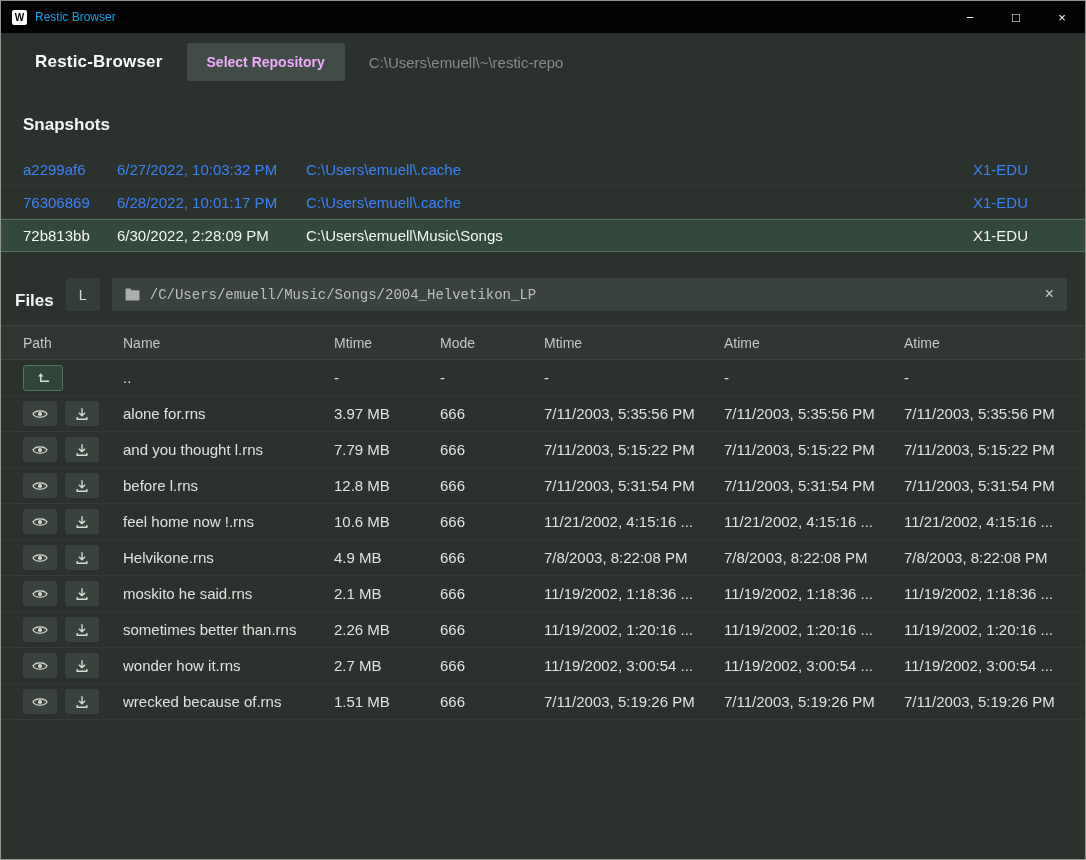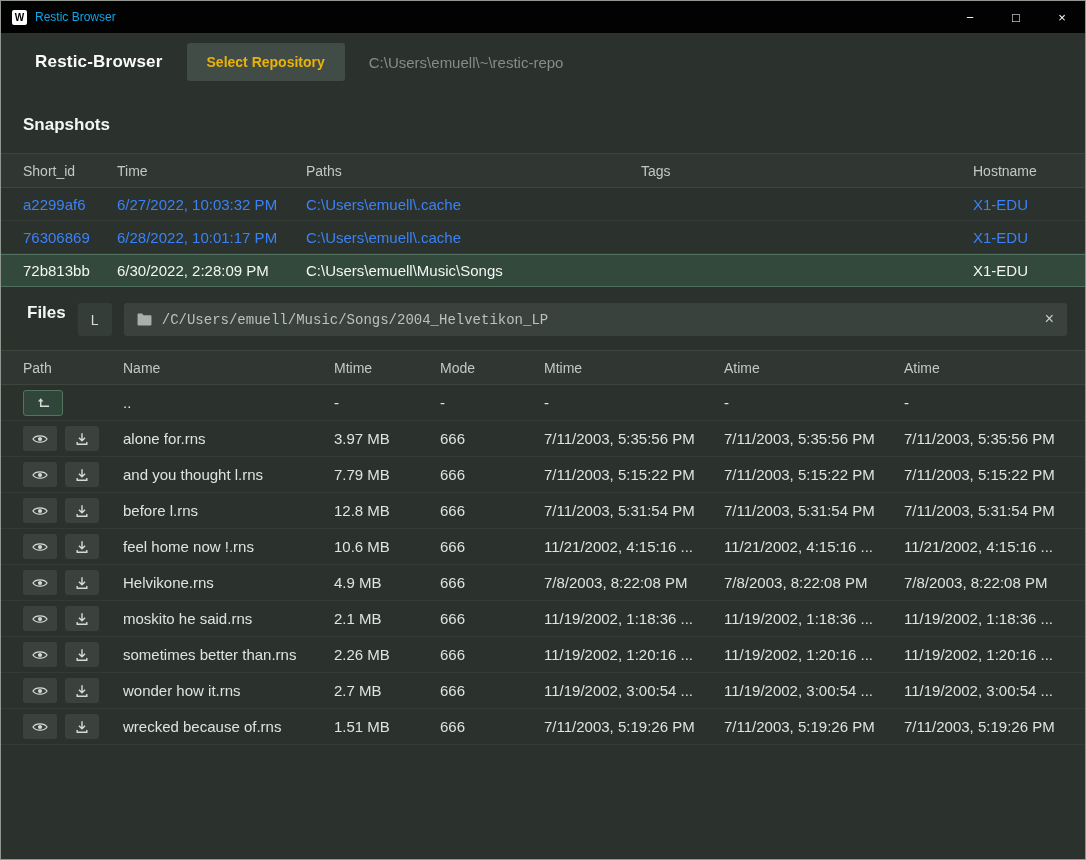--- a/index.html
+++ b/index.html
@@ -17,21 +17,21 @@
               font-weight:bold; font-size:10px; display:flex; align-items:center; justify-content:center;
               border-radius:2px; flex:none; }
   .app-title { font-size:12px; color:#0ea5e9; }
   .win-controls { margin-left:auto; display:flex; height:100%; }
   .win-btn { width:46px; height:100%; background:transparent; border:none; color:#ffffff;
              font-size:13px; font-family:inherit; display:flex; align-items:center; justify-content:center; }
 
   
   .appbar { height:58px; display:flex; align-items:center; padding:0 34px; gap:24px; flex:none; }
   .appbar h1 { font-size:17px; font-weight:700; color:#fafbfa; letter-spacing:0.2px; }
-  .repo-btn { background:#414c46; color:#eab308; border:none; border-radius:3px; font-family:inherit;
+  .repo-btn { background:#414c46; color:#f0abfc; border:none; border-radius:3px; font-family:inherit;
               font-weight:700; font-size:14px; padding:11px 20px; }
   .repo-path { color:#868c88; font-size:15px; }
 
   
   .section-heading { font-size:17px; font-weight:700; color:#f4f6f4; }
   .snap-heading-wrap { padding:24px 22px 18px; }
 
   
   .snap-grid { display:grid; grid-template-columns:94px 189px 335px 332px 1fr; padding:0 22px; }
   .file-grid { display:grid; grid-template-columns:100px 211px 106px 104px 180px 180px 1fr; padding:8px 22px; }
@@ -39,21 +39,21 @@
                   align-items:center; font-size:14px; color:#c3c8c4; font-weight:400; }
   .cell { white-space:nowrap; overflow:hidden; padding-right:10px; }
 
   
   .snap-row { height:33px; align-items:center; font-size:15px; color:#3b82f6;
               border-bottom:1px solid rgba(255,255,255,0.045); }
   .snap-row.selected { background:#33493c; border-top:1px solid #50705d; border-bottom:1px solid #50705d;
                        color:#f3f5f3; }
 
   
-  .files-bar { display:flex; align-items:flex-start; gap:12px; padding:16px 18px 14px 26px; }
+  .files-bar { display:flex; align-items:flex-end; gap:12px; padding:16px 18px 14px 14px;margin-top:10px; }
   .drive-btn { width:34px; height:33px; flex:none; background:#353d38; color:#d9ddd9; border:none;
                border-radius:3px; font-size:14px; font-family:inherit; }
   .path-input { flex:1; height:33px; background:#3a423d; border-radius:3px; display:flex; align-items:center;
                 gap:10px; padding:0 13px; font-size:14px; color:#bcc1bd;font-family:Liberation Mono, monospace; }
   .clear-btn { margin-left:auto; background:none; border:none; color:#c9cec9; font-size:16px;
                font-family:inherit; line-height:1; }
 
   
   .file-row { height:36px; align-items:center; font-size:15px; color:#dfe3df;
               border-bottom:1px solid rgba(255,255,255,0.045); }
@@ -82,27 +82,20 @@
   <div class="appbar">
     <h1>Restic-Browser</h1>
     <button class="repo-btn">Select Repository</button>
     <span class="repo-path">C:\Users\emuell\~\restic-repo</span>
   </div>
 
   <div class="snap-heading-wrap">
     <div class="section-heading">Snapshots</div>
   </div>
 
-  <div class="snap-grid table-header">
-    <span class="cell">Short_id</span>
-    <span class="cell">Time</span>
-    <span class="cell">Paths</span>
-    <span class="cell">Tags</span>
-    <span class="cell">Hostname</span>
-  </div>
   <div>
   <div class="snap-grid snap-row">
     <span class="cell">a2299af6</span>
     <span class="cell">6/27/2022, 10:03:32 PM</span>
     <span class="cell">C:\Users\emuell\.cache</span>
     <span class="cell"></span>
     <span class="cell">X1-EDU</span>
   </div>
 
   <div class="snap-grid snap-row">

